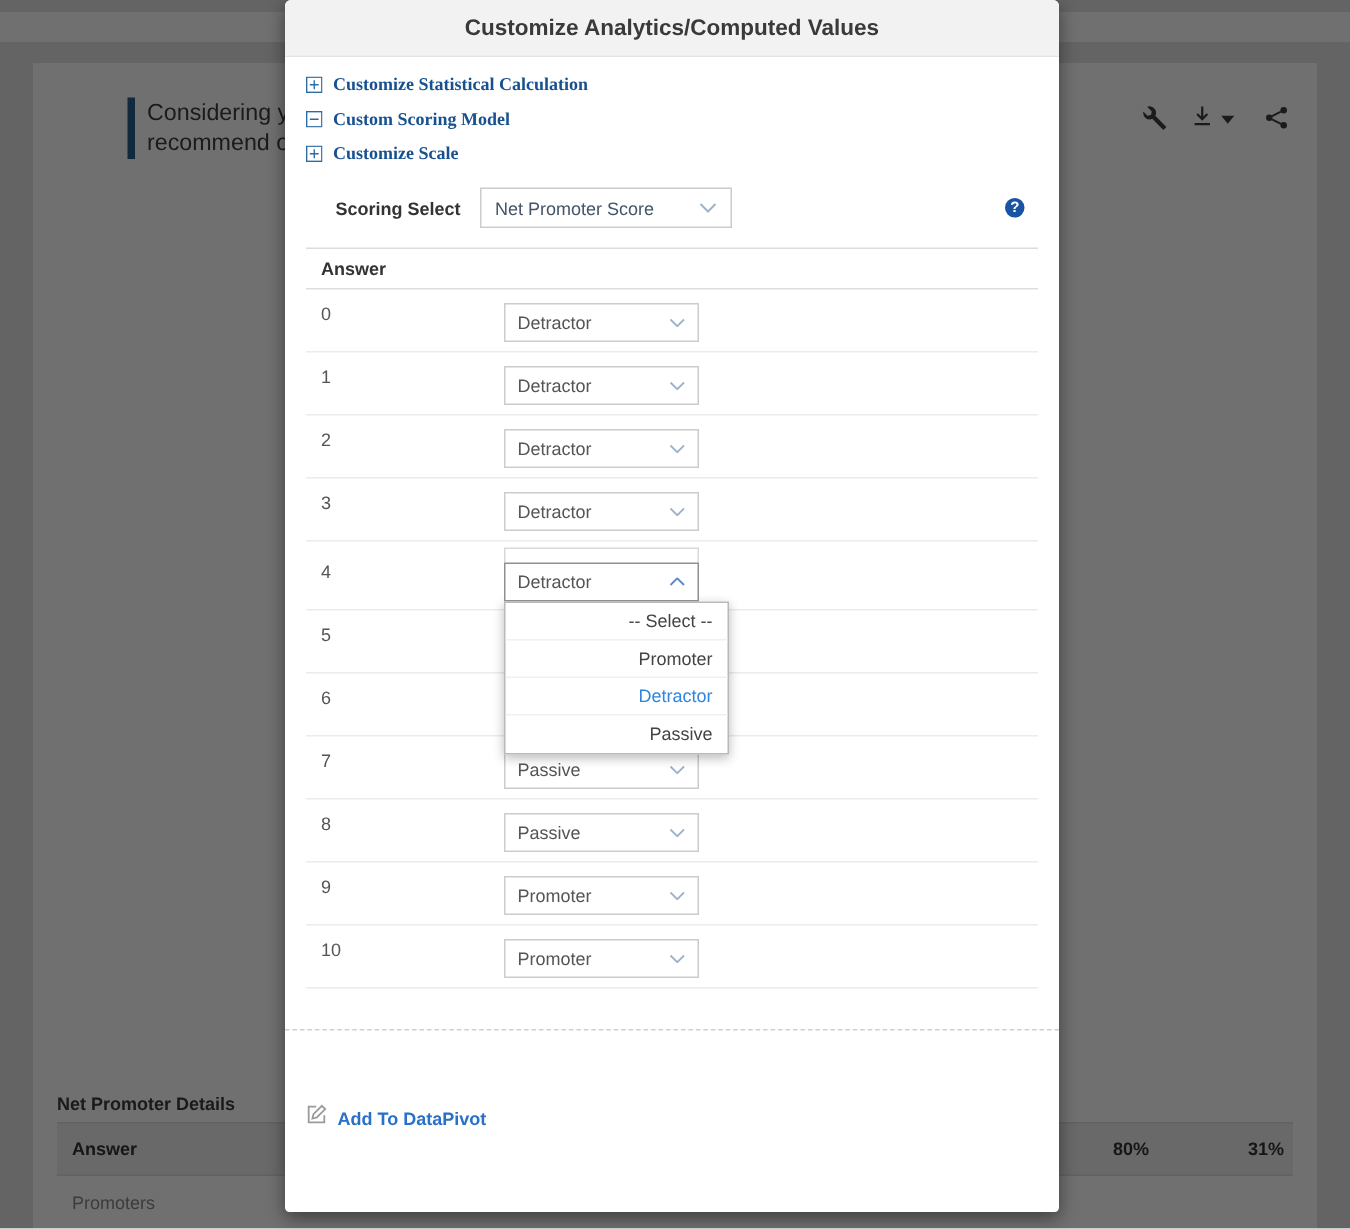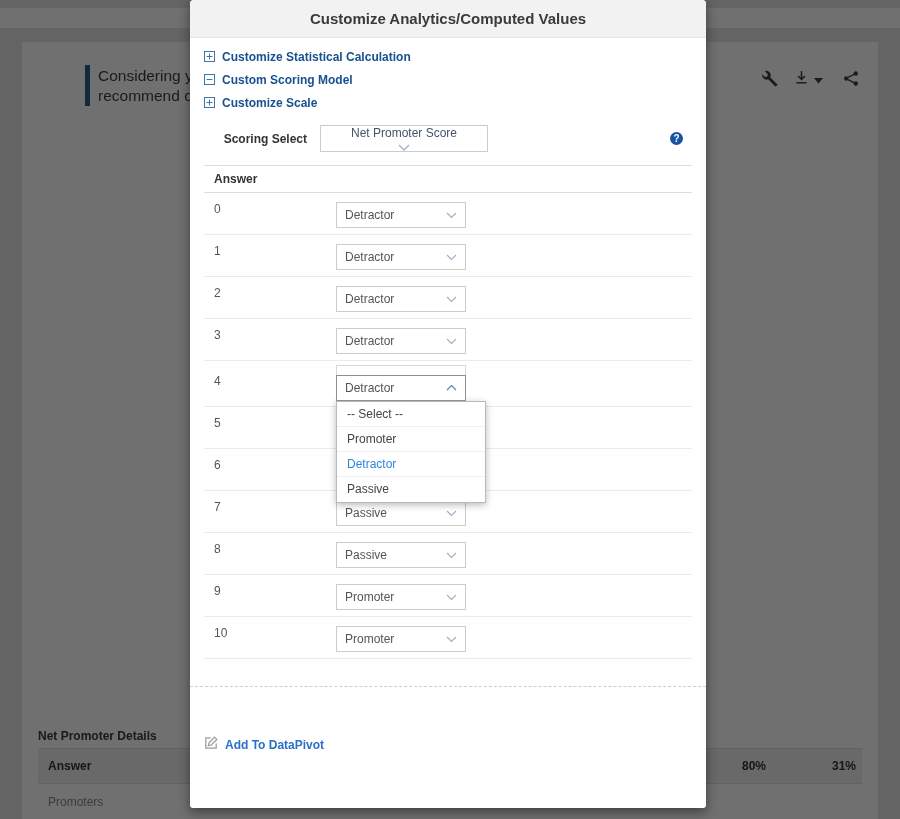--- a/index.html
+++ b/index.html
@@ -34,46 +34,46 @@
   
   .overlay { position:absolute; inset:0; background:rgba(0,0,0,0.56); z-index:5; }
 
   
   .modal { position:absolute; left:190px; top:0; width:516px; height:808px; background:#fff; z-index:10;
            border-radius:4px 4px 3px 3px; box-shadow:0 4px 12px rgba(0,0,0,0.45); }
   .m-head { height:38px; background:#f2f2f2; border-bottom:1px solid #e3e3e3; border-radius:4px 4px 0 0;
             text-align:center; line-height:38px; font-size:15px; font-weight:bold; color:#3a3a3a; }
   .m-body { padding:0 14px; position:relative; }
 
-  .sections { padding-top:12px; }
+  .sections { padding-top:12px;font-family:Liberation Serif, serif; }
   .section { display:flex; align-items:center; height:13px; margin-bottom:10px; cursor:pointer; }
   .sq-icon { width:11px; height:11px; flex:0 0 11px; }
   .section .lbl { margin-left:7px; font-size:12px; font-weight:bold; color:#17518f; }
 
   .scoring { margin-top:16px; display:flex; align-items:center; }
   .scoring .s-label { width:103px; text-align:right; font-size:12px; font-weight:bold; color:#333; }
   .sel { margin-left:13px; width:168px; height:27px; border:1px solid #ccc; background:#fff;
-         display:flex; align-items:center; justify-content:space-between; padding:0 9px; font-size:12px; color:#44546a; cursor:pointer;flex-direction:column; }
+         display:flex; align-items:center; justify-content:space-between; padding:0 9px; font-size:12px; color:#44546a; cursor:pointer; }
   .help { margin-left:auto; margin-right:9px; width:13px; height:13px; border-radius:50%; background:#1953a4;
           color:#fff; font-size:10px; font-weight:bold; text-align:center; line-height:13px; cursor:pointer; }
 
   .hr { border-top:1px solid #dddddd; margin-top:13px; }
   .ans-head { height:27px; line-height:27px; padding-left:10px; font-size:12px; font-weight:bold; color:#333;
               border-bottom:1px solid #dddddd; }
 
   .arow { position:relative; height:42px; border-bottom:1px solid #ebebeb; }
   .arow .anum { position:absolute; left:10px; top:9px; font-size:12px; color:#555; }
   .arow .aselect { position:absolute; left:132px; top:9px; width:130px; height:26px; border:1px solid #cccccc; background:#fff;
                    display:flex; align-items:center; justify-content:space-between; padding:0 8px; font-size:12px; color:#555; cursor:pointer; }
   .arow.open { height:46px; }
   .arow.open .anum { top:13px; }
   .arow.open .sliver { position:absolute; left:132px; top:4px; width:130px; height:12px; border:1px solid #d8d8d8; background:#fff; }
   .arow.open .aselect { top:14px; border-color:#8f8f8f; z-index:21; }
   .ddlist { position:absolute; left:132px; top:40px; width:150px; background:#fff; border:1px solid #b9b9b9;
-            box-shadow:0 2px 7px rgba(0,0,0,0.28); z-index:20; }
+            box-shadow:0 2px 7px rgba(0,0,0,0.28); z-index:20;text-align:right; }
   .ddlist .opt { height:25px; line-height:25px; padding:0 10px; font-size:12px; color:#444;
                  border-bottom:1px solid #f0f0f0; cursor:pointer; }
   .ddlist .opt:last-child { border-bottom:none; }
   .ddlist .opt.active { color:#2e86de; }
 
   .save-wrap { margin-top:20px; padding-left:123px; }
   .save-btn { display:inline-block; background:#2787e6; color:#fff; font-size:12px; font-weight:bold;
               font-family:"Liberation Sans",sans-serif; border:none; border-radius:4px; padding:7px 14px; cursor:pointer; }
 
   .dashed { border-top:1px dashed #cfcfcf; margin:27px -14px 0 -14px; }

